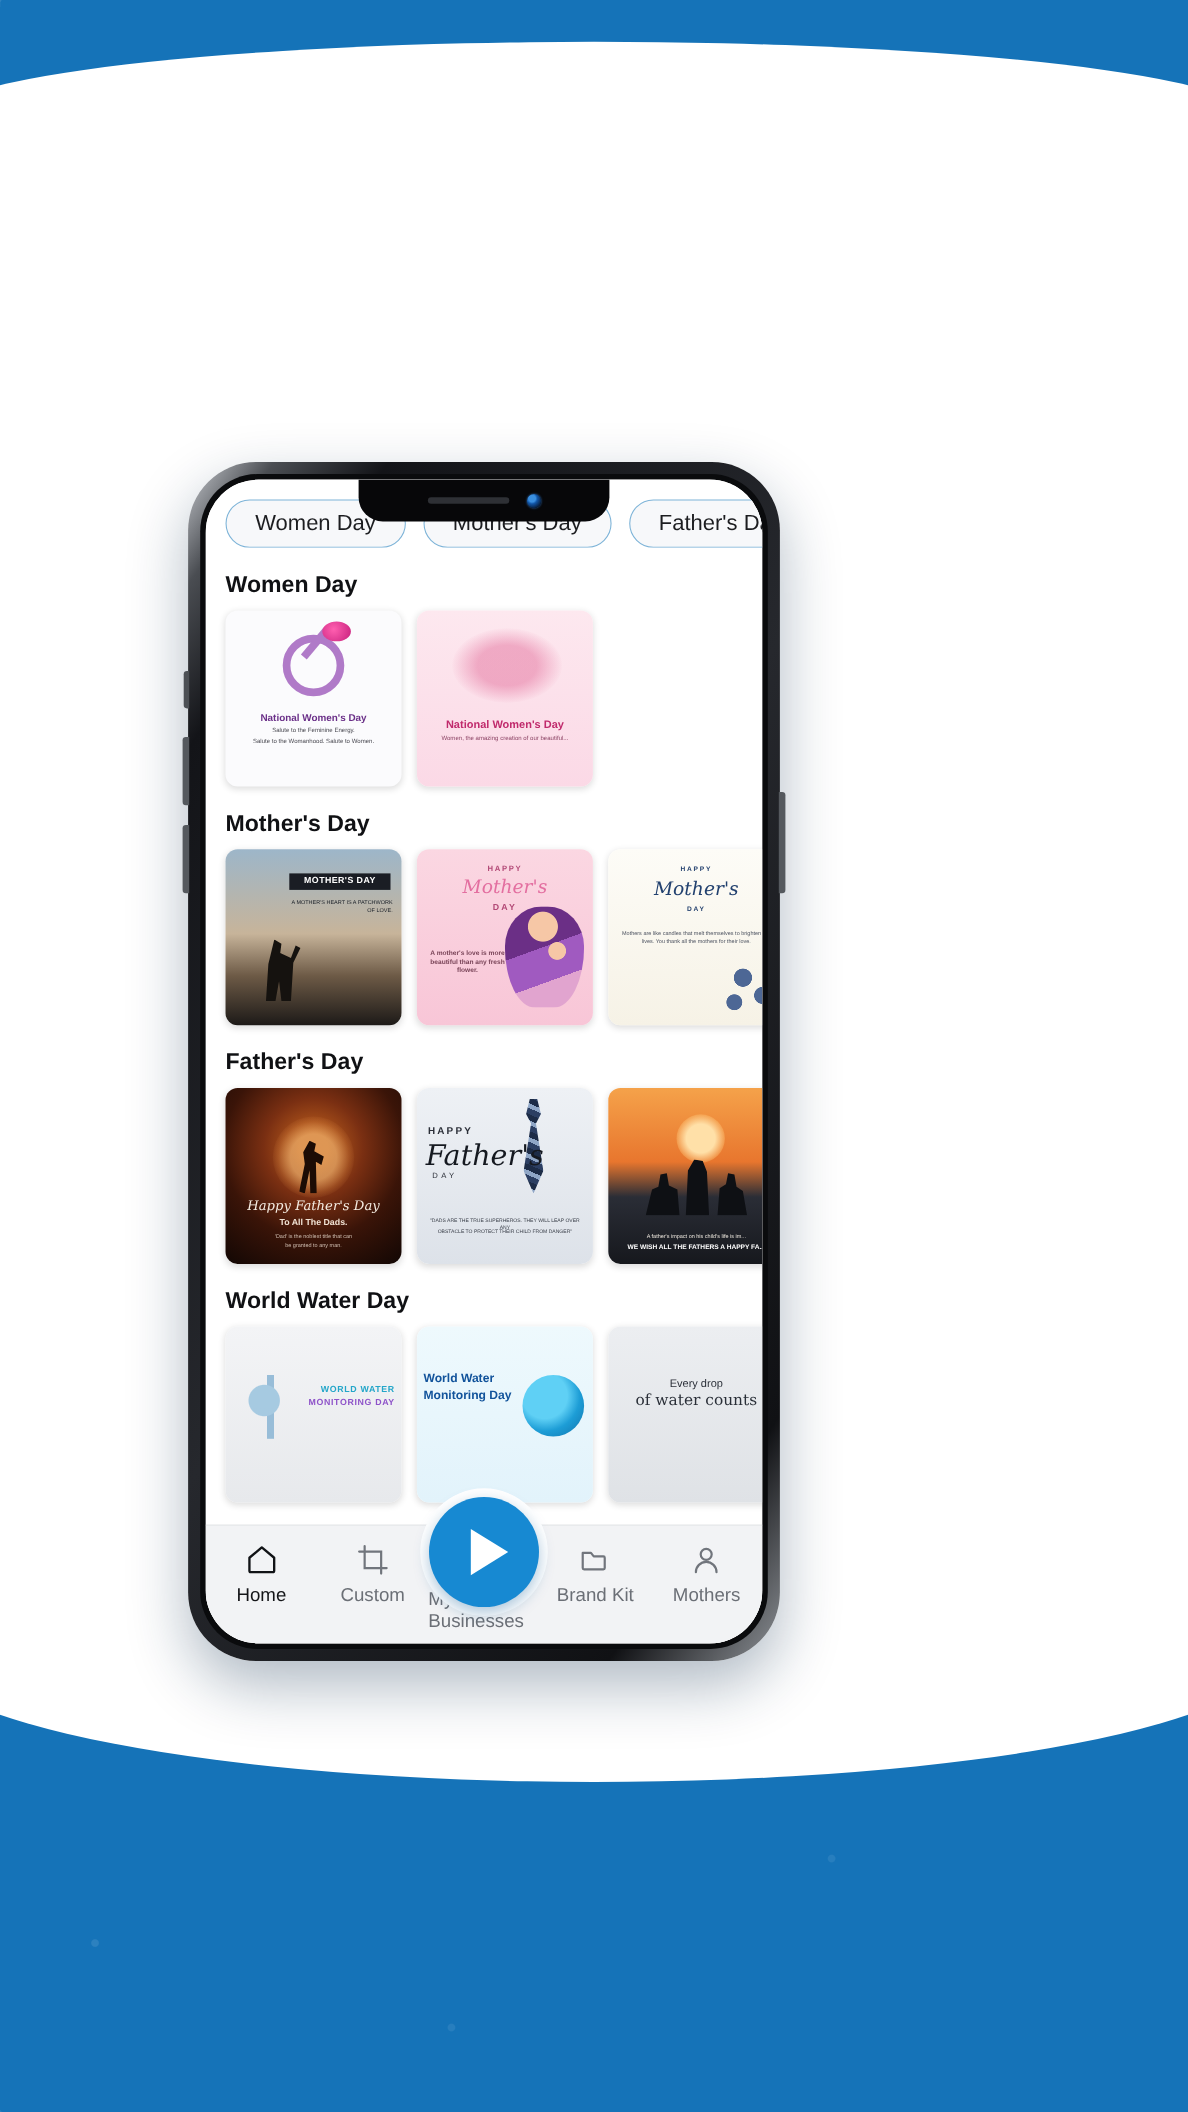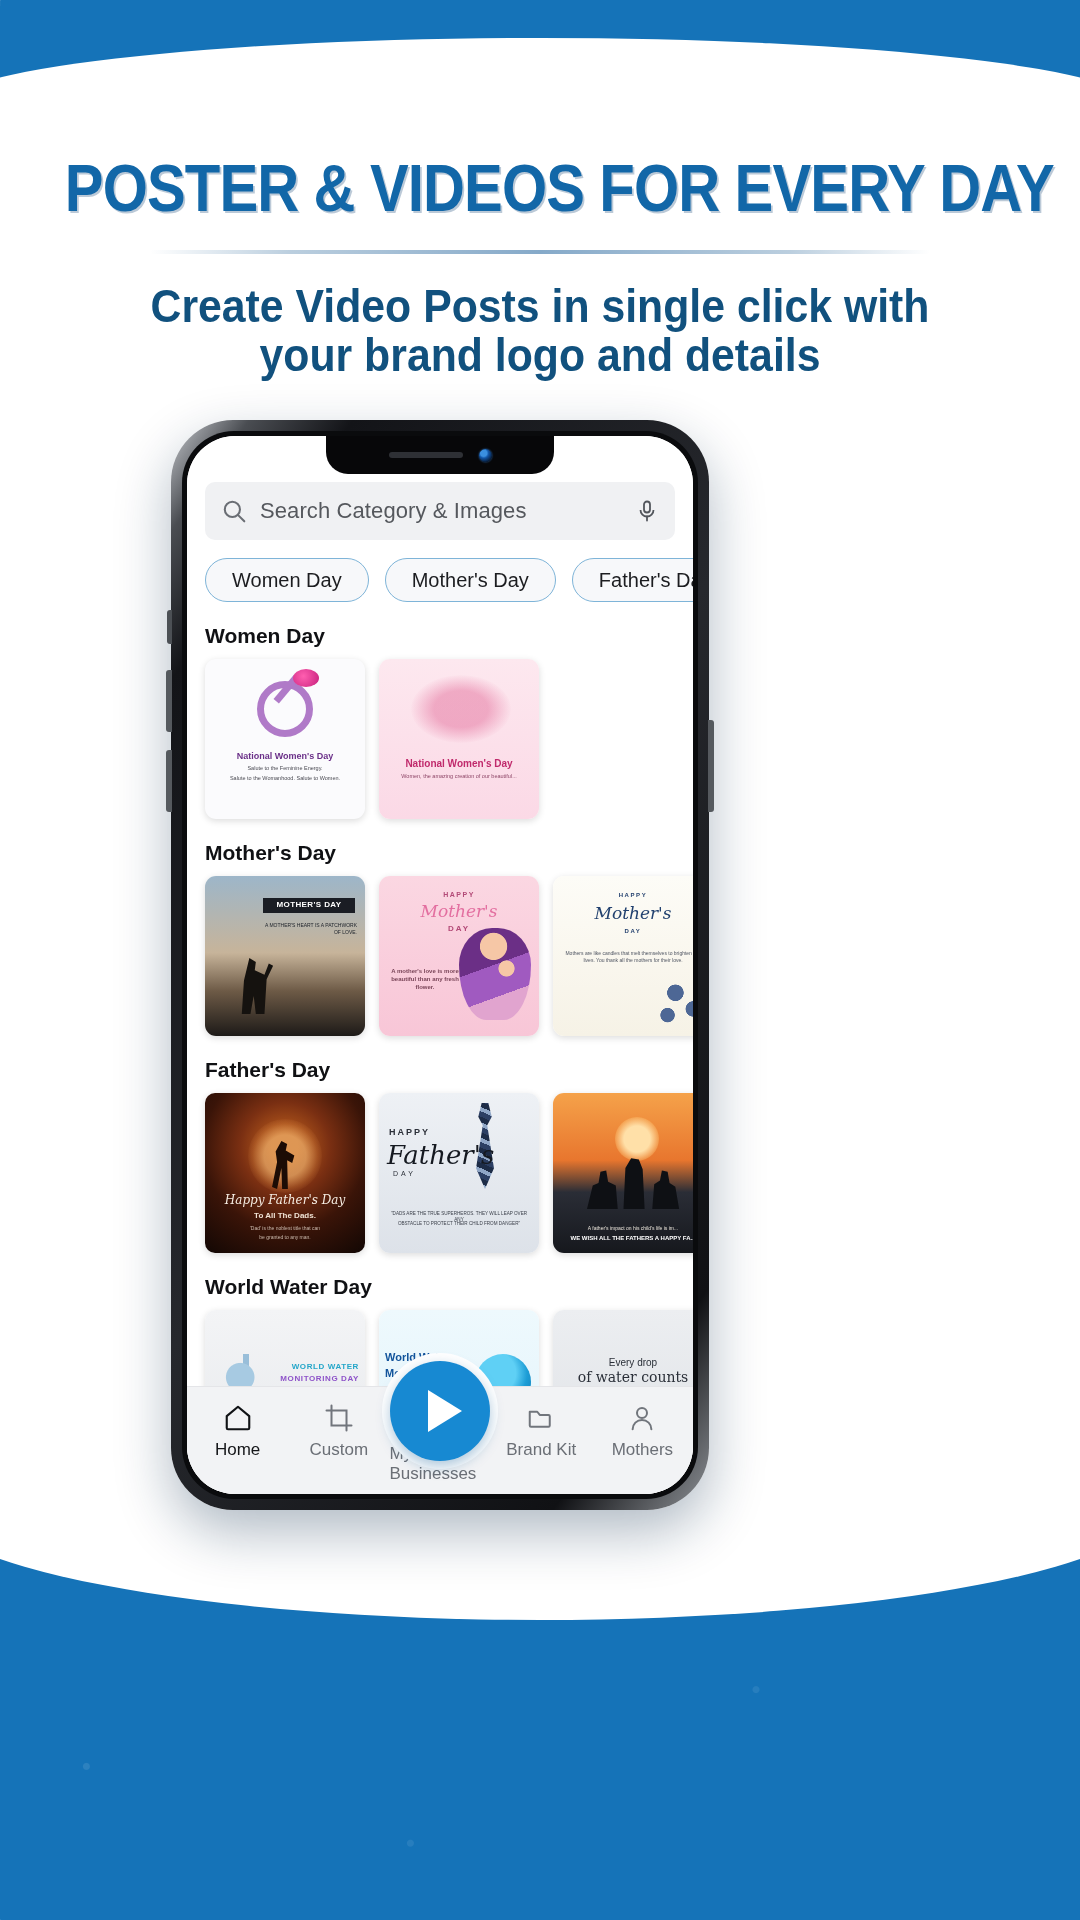--- a/index.html
+++ b/index.html
@@ -304,21 +304,21 @@
   .c-m3 .t2 { top:26px; font-family:"DejaVu Serif",serif; font-style:italic; font-size:17px; color:#22416f; }
   .c-m3 .t3 { top:52px; font-size:6px; letter-spacing:1.6px; font-weight:700; }
   .c-m3 .t4 { top:74px; left:10px; right:10px; font-size:5px; color:#4f5562; }
   .c-m3 .fl { position:absolute; right:4px; bottom:6px; width:56px; height:62px;
               background: radial-gradient(circle at 40% 40%, #2f4e86 0 16%, transparent 17%),
                           radial-gradient(circle at 72% 66%, #2f4e86 0 13%, transparent 14%),
                           radial-gradient(circle at 26% 76%, #2f4e86 0 11%, transparent 12%);
               opacity:.85; }
 
   
-  .c-f1 { background: radial-gradient(circle at 50% 34%, #b65a1c 0 10%, #7a2f12 34%, #3a1408 62%, #120704 100%); border-radius: 10px; }
+  .c-f1 { background: radial-gradient(circle at 50% 34%, #b65a1c 0 10%, #7a2f12 34%, #3a1408 62%, #120704 100%); }
   .c-f1 .sun { position:absolute; left:50%; top:26px; transform:translateX(-50%); width:74px; height:74px;
                border-radius:50%; background: radial-gradient(circle, rgba(255,200,130,.55) 0 40%, rgba(255,170,90,.18) 62%, transparent 74%); }
   .c-f1 .fg { position:absolute; left:50%; top:48px; transform:translateX(-50%); width:36px; height:48px; background:#1c0c05;
               clip-path: polygon(40% 0,56% 6%,52% 20%,76% 30%,70% 46%,56% 40%,58% 100%,42% 100%,40% 56%,28% 100%,14% 96%,28% 44%,24% 22%); }
   .c-f1 .t1 { top:100px; font-family:"DejaVu Serif",serif; font-style:italic; font-size:12px; color:#f5ece2; }
   .c-f1 .t2 { top:118px; font-size:8px; font-weight:700; color:#f0e2d4; }
   .c-f1 .t3 { top:132px; font-size:5px; color:#cdbbae; }
   .c-f1 .t4 { top:141px; font-size:5px; color:#cdbbae; }
 
   .c-f2 { background: linear-gradient(180deg,#eef1f5 0%, #dde2e9 100%); color:#20242c; }
@@ -420,59 +420,37 @@
   }
 </style>
 </head>
 <body>
 
 <div id="page">
   <div class="bg-poly"></div>
   <div class="white-sheet"></div>
   <div class="white-sheet-2"></div>
 
-  <div class="headline-wrap">
-    <div class="headline">POSTER &amp; VIDEOS FOR EVERY DAY</div>
-    <div class="divider"></div>
-    <div class="subline">Create Video Posts in single click with</div>
-    <div class="subline" style="margin-top:0">your brand logo and details</div>
-  </div>
 
   <div class="phone">
     <div class="btn-silent"></div>
     <div class="btn-volup"></div>
     <div class="btn-voldn"></div>
     <div class="btn-power"></div>
 
     <div class="phone-inner">
       <div class="screen">
 
         <div class="notch">
           <div class="speaker"></div>
           <div class="frontcam"></div>
         </div>
 
         <div class="app">
 
-          <div class="search-bar">
-            <span class="ico">
-              <svg width="26" height="26" viewBox="0 0 24 24" fill="none" stroke="#6a6e74" stroke-width="1.9">
-                <circle cx="10.5" cy="10.5" r="7"></circle>
-                <line x1="15.8" y1="15.8" x2="21.5" y2="21.5" stroke-linecap="round"></line>
-              </svg>
-            </span>
-            <span class="placeholder">Search Category &amp; Images</span>
-            <span class="ico">
-              <svg width="24" height="24" viewBox="0 0 24 24" fill="none" stroke="#52565c" stroke-width="1.8">
-                <rect x="9" y="2.5" width="6" height="11" rx="3"></rect>
-                <path d="M5.5 11a6.5 6.5 0 0 0 13 0"></path>
-                <line x1="12" y1="17.5" x2="12" y2="21.5" stroke-linecap="round"></line>
-              </svg>
-            </span>
-          </div>
 
           <div class="chips">
             <div class="chip">Women Day</div>
             <div class="chip">Mother's Day</div>
             <div class="chip">Father's Day</div>
           </div>
 
           <div class="feed">
 
             <div class="section">

